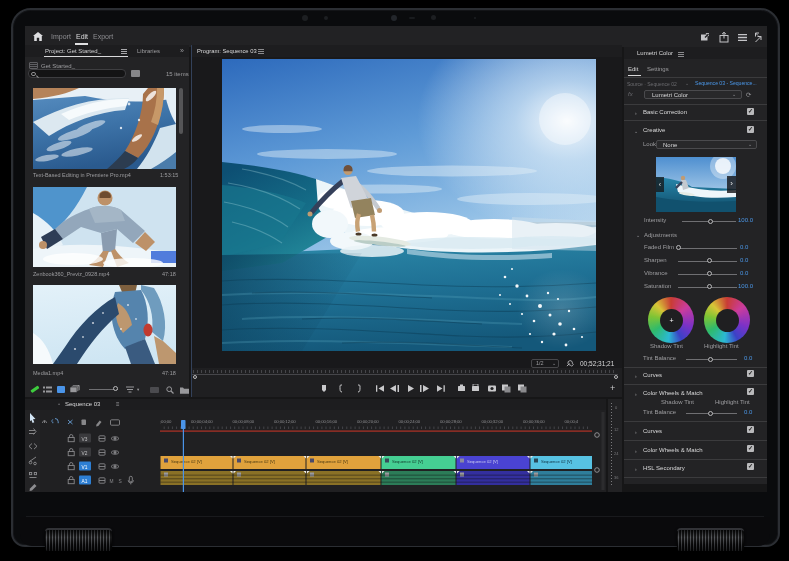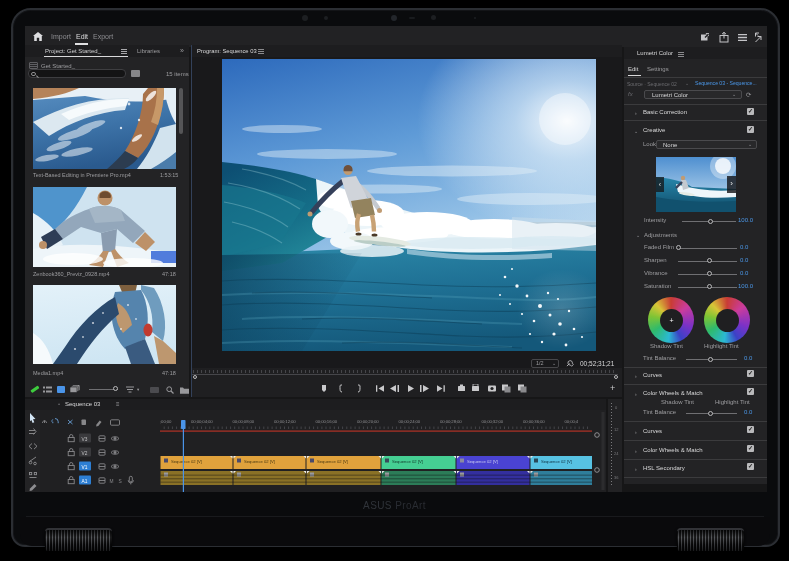--- a/index.html
+++ b/index.html
@@ -32,21 +32,20 @@
   <div id="body" class="a"></div>
 
   <div class="a camdot" style="left:302px;top:15px;width:6px;height:6px;"></div>
   <div class="a camdot" style="left:324px;top:16px;width:4px;height:4px;"></div>
   <div class="a camdot" style="left:391px;top:15px;width:6px;height:6px;background:#23262b;"></div>
   <div class="a" style="left:409px;top:17px;width:6px;height:2px;background:#191b1e;border-radius:1px;"></div>
   <div class="a camdot" style="left:431px;top:15px;width:5px;height:5px;"></div>
   <div class="a camdot" style="left:474px;top:17px;width:2px;height:2px;"></div>
 
   <div id="screen" class="a"></div>
-  <div id="asus" class="a">ASUS <span style="color:#292c32;">ProArt</span></div>
   <div class="a" style="left:26px;top:516px;width:738px;height:1px;background:#191a1d;"></div>
   <div class="a" style="left:20px;top:517px;width:750px;height:29px;background:#0a0a0c;border-radius:0 0 12px 12px;"></div>
   <div class="a grille" style="left:45px;top:528px;width:67px;"></div>
   <div class="a grille" style="left:677px;top:528px;width:67px;"></div>
 
   <div class="a" style="left:25px;top:26px;width:742px;height:21px;background:#222224;"></div>
   <div class="a" style="left:33px;top:31.5px;width:10px;height:9px;">
     <svg width="10" height="9" viewBox="0 0 10 9">
         <path d="M5 0L10 4H8.8V9H6.2V5.8H3.8V9H1.2V4H0Z" fill="#dedee0"></path>
       </svg>

